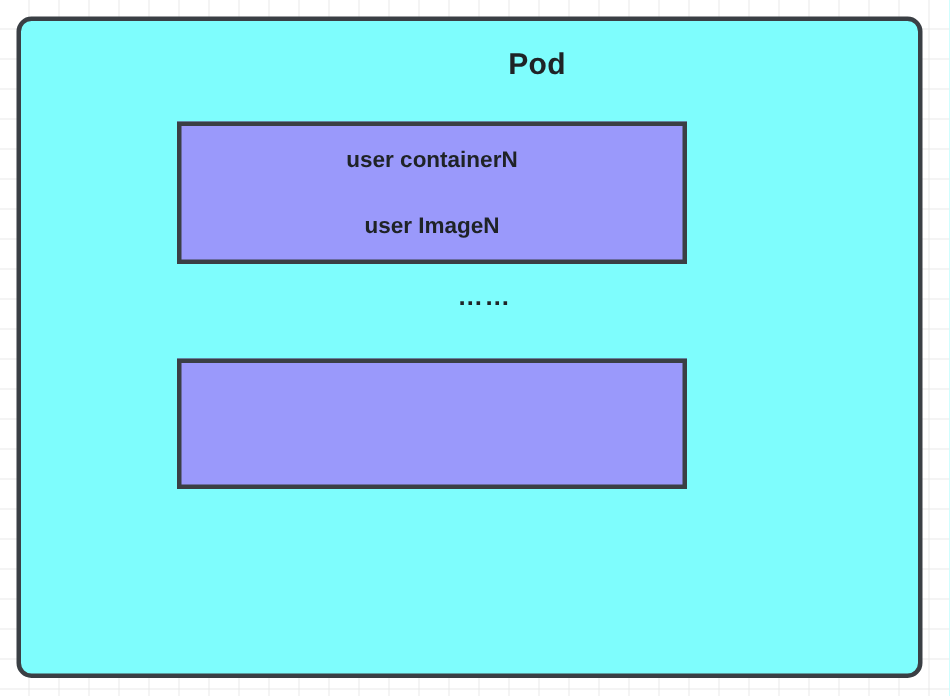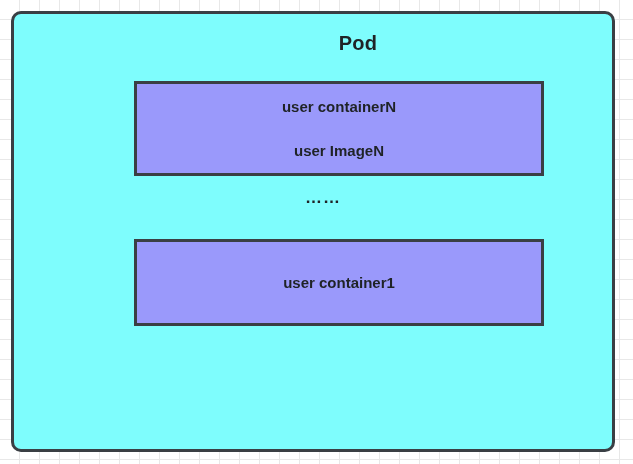--- a/index.html
+++ b/index.html
@@ -49,22 +49,22 @@
     font-size: 20px;
     font-weight: bold;
     color: #1f2326;
     letter-spacing: 0.2px;
     padding-left: 45px;
   }
 
   
   .container-box {
     position: absolute;
-    left: 120px;
-    width: 410px;
+    left: 104px;
+    width: 340px;
     box-sizing: border-box;
     background-color: #9a99fb;
     border: 3px solid #3a3f44;
     display: flex;
     flex-direction: column;
     align-items: center;
     justify-content: center;
   }
 
   .box-name {
@@ -111,18 +111,17 @@
     <div id="pod-title">Pod</div>
 
     <div class="container-box" id="box-container-n">
       <div class="box-name">user containerN</div>
       <div class="box-image">user ImageN</div>
     </div>
 
     <div id="ellipsis-separator">……</div>
 
     <div class="container-box" id="box-container-1">
-      <div class="box-name">user container1</div>
     </div>
 
 
   </div>
 </div>
 
 </body></html>

